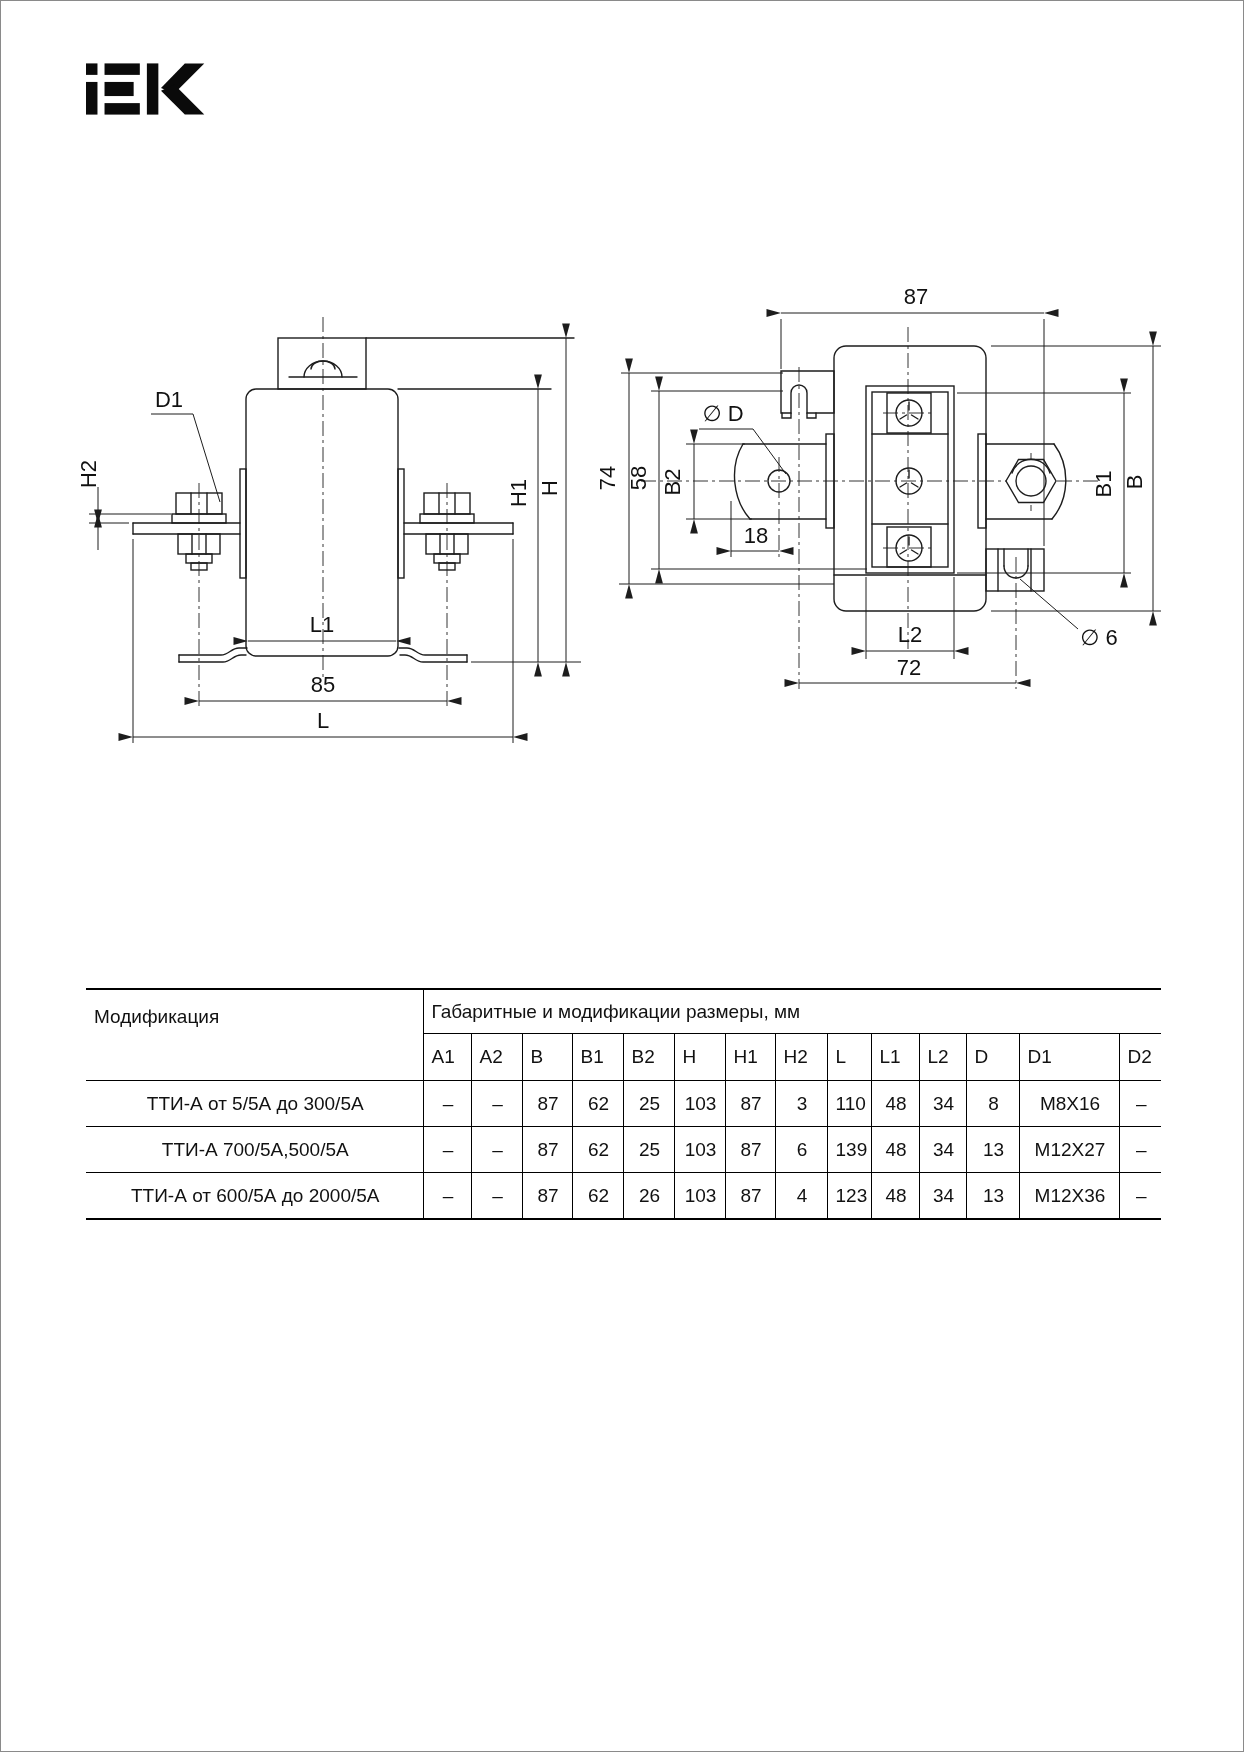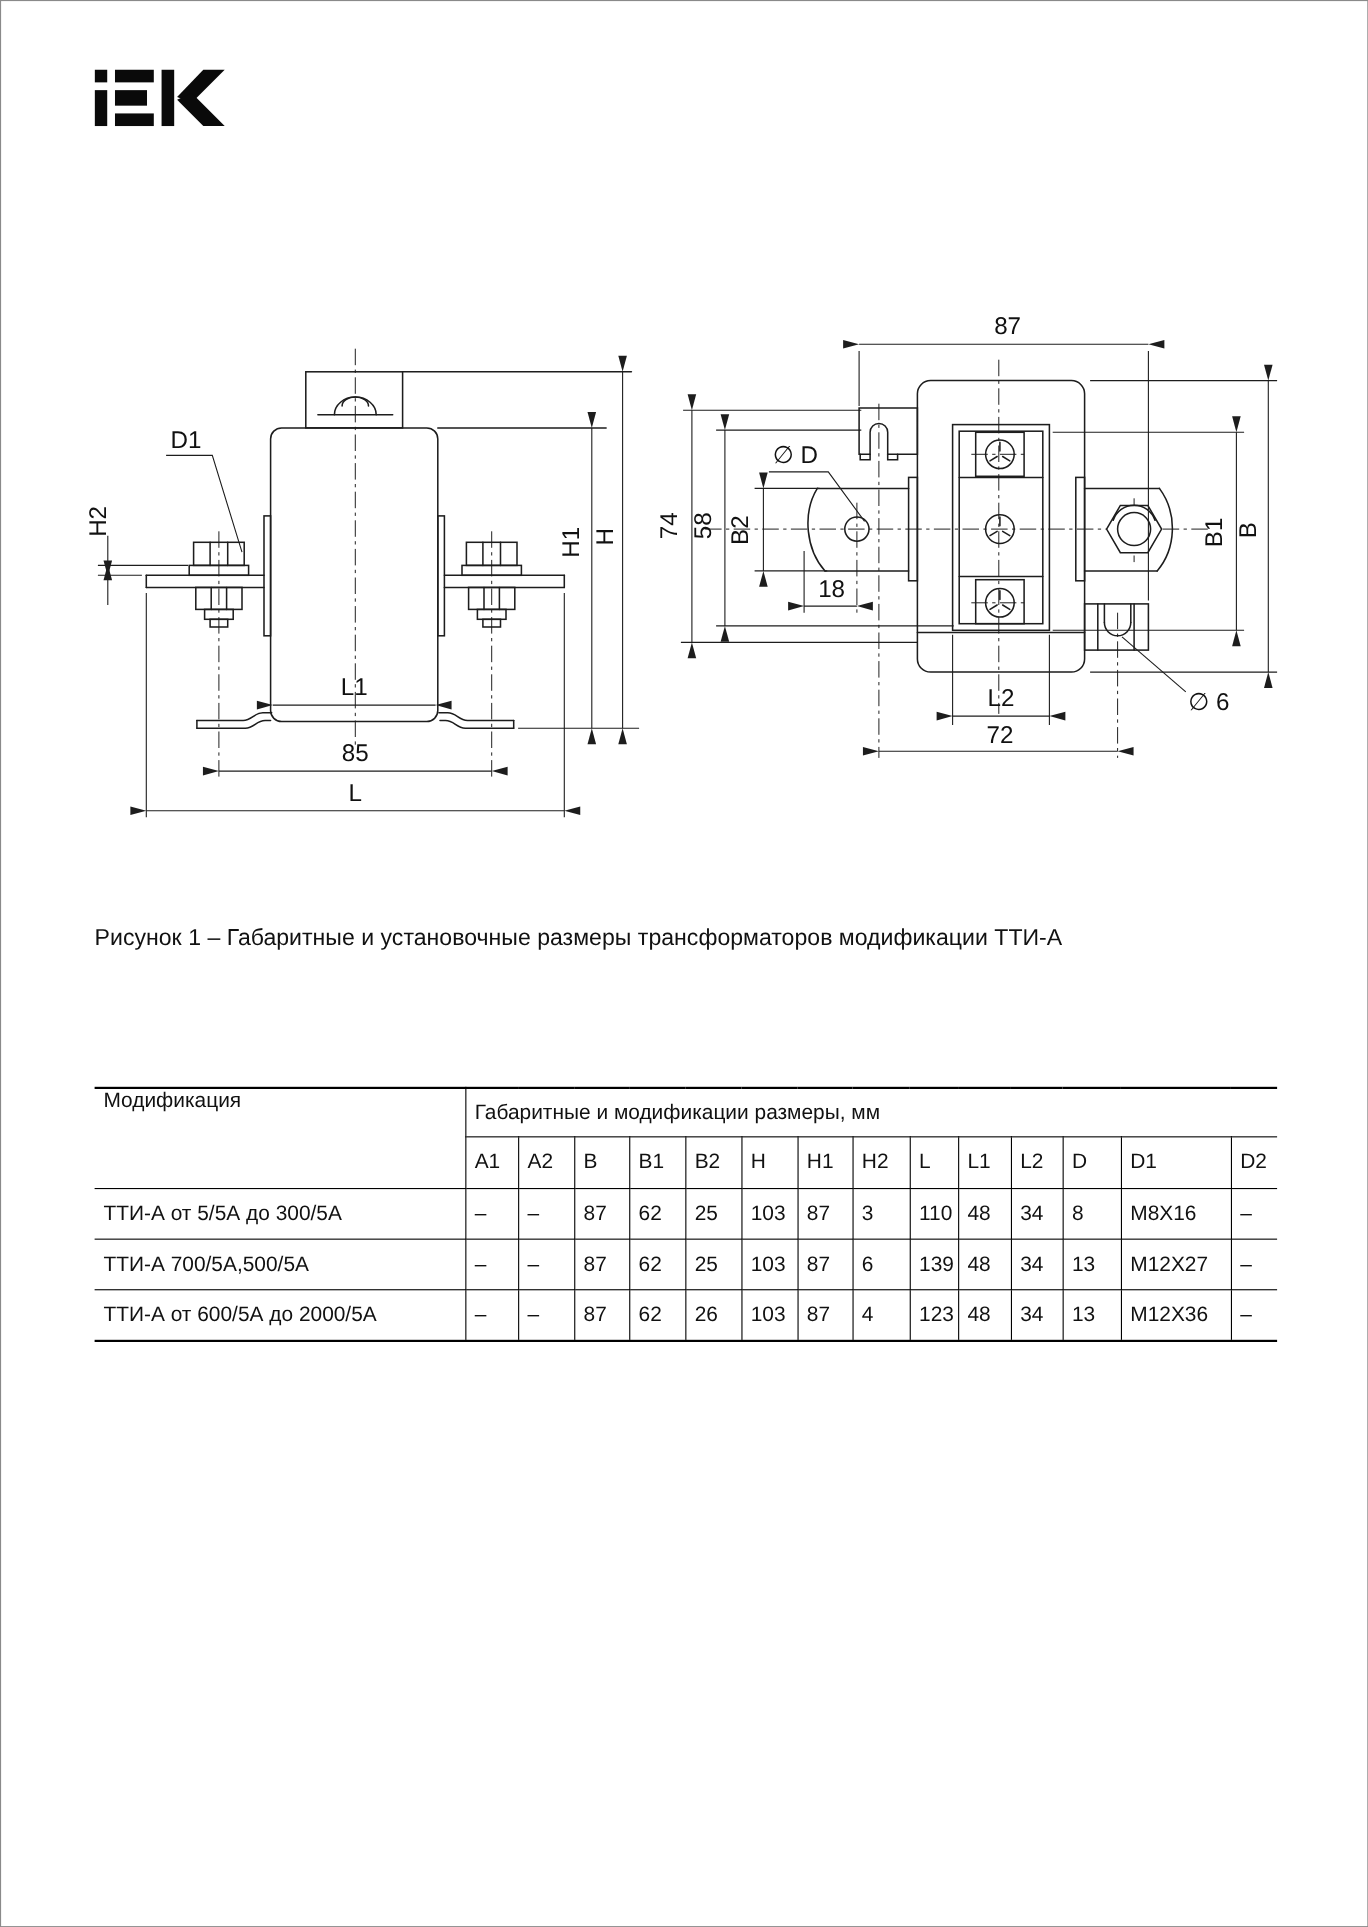--- a/index.html
+++ b/index.html
@@ -10,21 +10,21 @@
   .caption{position:absolute;left:85px;top:840px;width:1000px;font-size:21px;color:#111;}
   .dims-table{position:absolute;left:85px;top:987px;width:1075px;border-collapse:collapse;
               table-layout:fixed;font-size:19px;color:#111;}
   .dims-table td,.dims-table th{border:1px solid #000;font-weight:normal;text-align:left;
               padding:2px 6px 2px 8px;vertical-align:middle;white-space:nowrap;overflow:hidden;}
   .dims-table{border-top:2px solid #000;border-bottom:2px solid #000;}
   .dims-table tr>*:first-child{border-left:none;}
   .dims-table tr>*:last-child{border-right:none;}
   .dims-table .h1row th{height:39px;}
   .dims-table .h2row th{height:42px;margin-left:20px;}
-  .dims-table .drow td{height:41px;}
+  .dims-table .drow td{height:41px;text-align:center;}
   svg text{font-family:"Liberation Sans",sans-serif;fill:#111;}
   .dimtxt{font-size:22px;}
   .obj{stroke:#1d1d1d;stroke-width:1.4;fill:none;stroke-linecap:round;}
   .dim{stroke:#1d1d1d;stroke-width:1;fill:none;}
   .cl{stroke:#1d1d1d;stroke-width:0.9;fill:none;stroke-dasharray:15 4 3 4;}
 </style>
 </head>
 <body>
 
 <div class="page">
@@ -242,21 +242,20 @@
       <text class="dimtxt" x="722" y="420" text-anchor="middle">∅ D</text>
       <text class="dimtxt" x="755" y="542" text-anchor="middle">18</text>
       <text class="dimtxt" x="1110" y="483" text-anchor="middle" transform="rotate(-90 1110 483)">B1</text>
       <text class="dimtxt" x="1141" y="481" text-anchor="middle" transform="rotate(-90 1141 481)">B</text>
       <text class="dimtxt" x="909" y="641" text-anchor="middle">L2</text>
       <text class="dimtxt" x="908" y="674" text-anchor="middle">72</text>
       <text class="dimtxt" x="1098" y="644" text-anchor="middle">∅ 6</text>
     </g>
   </svg>
 
-  <div class="caption">Рисунок 1 – Габаритные и установочные размеры трансформаторов модификации ТТИ-А</div>
 
   <table class="dims-table">
     <colgroup>
       <col style="width:337px">
         <col style="width:48px">
         <col style="width:51px">
         <col style="width:50px">
       <col style="width:51px">
         <col style="width:51px">
         <col style="width:51px">
@@ -264,21 +263,21 @@
       <col style="width:52px">
         <col style="width:44px">
         <col style="width:48px">
         <col style="width:47px">
       <col style="width:53px">
         <col style="width:100px">
         <col style="width:42px">
     </colgroup>
     <tbody>
         <tr class="h1row">
-      <th rowspan="2" style="vertical-align:top;padding-top:0;">Модификация</th>
+      <th rowspan="2" style="vertical-align:top;padding-top:16px;">Модификация</th>
       <th colspan="14">Габаритные и модификации размеры, мм</th>
     </tr>
     <tr class="h2row">
       <th>A1</th>
       <th>A2</th>
       <th>B</th>
       <th>B1</th>
       <th>B2</th>
       <th>H</th>
       <th>H1</th>

